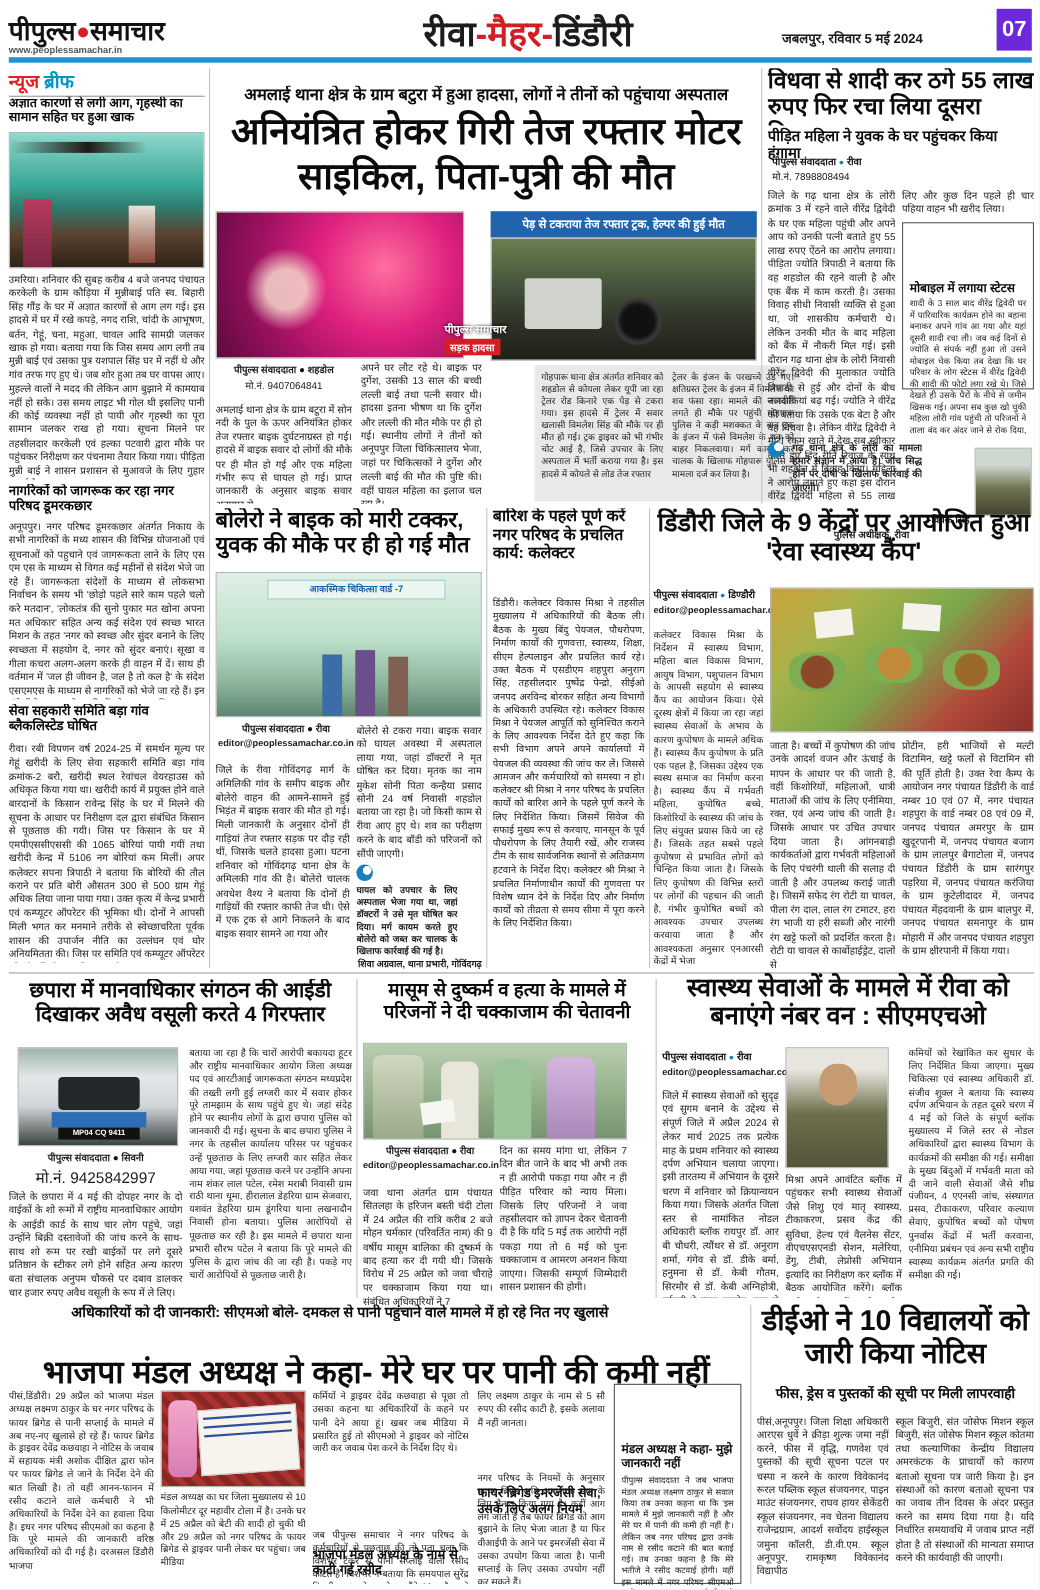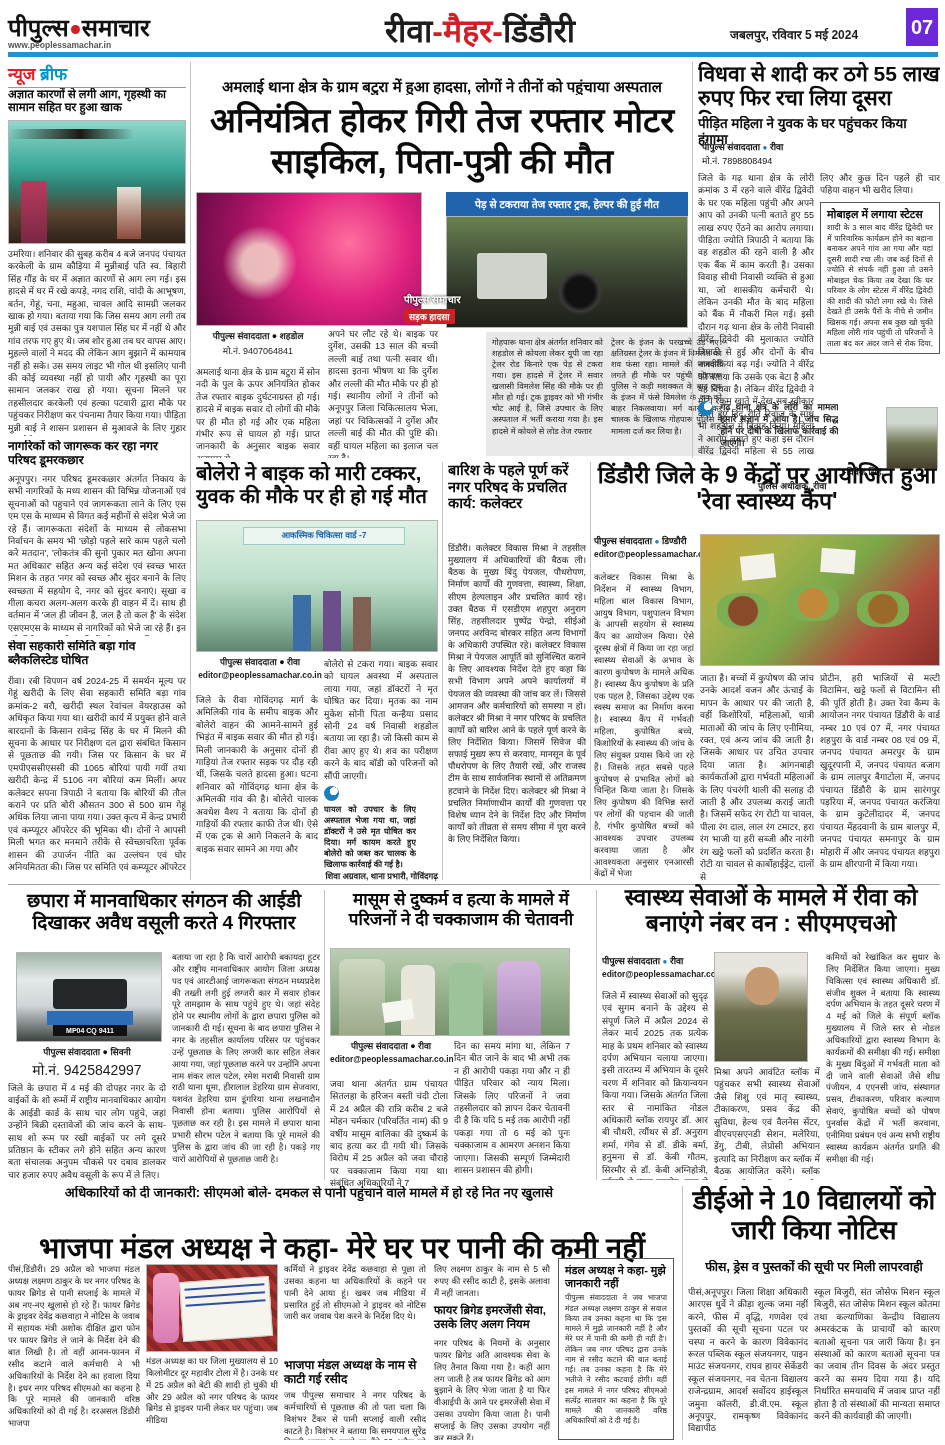--- a/index.html
+++ b/index.html
@@ -10,41 +10,41 @@
   .bt-sm{font-size:8.2px;line-height:1.35;text-align:justify;color:#1d1d1d;overflow:hidden;}
   .hl{font-weight:800;color:#0b0b0b;line-height:1.15;overflow:hidden;}
   .center{text-align:center;}
   .by{font-size:9px;font-weight:bold;color:#111;}
   .by .dot{color:#1a7fc1;font-size:8px;}
   .email{font-size:8.4px;font-weight:bold;color:#222;}
   .vr{background:#c4c4c4;width:1px;}
   .hrule{background:#9e9e9e;height:1px;}
   .photo{overflow:hidden;border:1px solid #b5b5b5;box-sizing:border-box;}
   .cap{font-size:8.8px;text-align:center;font-weight:bold;}
-  .subhead{font-weight:800;color:#0b0b0b;line-height:1.2;}
+  .subhead{font-weight:800;color:#0b0b0b;line-height:1.2;margin-top:48px;}
   .quote-logo{width:15px;height:15px;border-radius:50%;background:radial-gradient(circle at 65% 35%,#ffffff 0 28%,#1a7fc1 30%);display:inline-block;vertical-align:top;margin-right:3px;}
   .boxed{border:1px solid #555;box-sizing:border-box;padding:5px 6px;}
   .graybox{background:#e9e9e9;box-sizing:border-box;padding:5px 6px;margin-left:40px;}
   .pagebox{background:#6d28d9;color:#fff;font-weight:800;text-align:center;}
   .bandblue{background:#1f64ad;color:#fff;font-weight:800;text-align:center;}
   .redtag{background:#d21f26;color:#fff;font-weight:800;}
 </style>
 </head>
 <body>
 
 <div id="page">
 
   <div class="abs" style="left:8px;top:10px;width:250px;">
     <span style="font-size:24px;font-weight:800;color:#111;">पीपुल्स</span><span style="display:inline-block;width:9px;height:9px;background:#d21f26;border-radius:50%;margin:0 2px 2px 2px;"></span><span style="font-size:24px;font-weight:800;color:#111;">समाचार</span>
     <div style="font-size:8.5px;color:#555;margin-top:-3px;font-weight:bold;">www.peoplessamachar.in</div>
   </div>
   <div class="abs center" style="left:300px;top:8px;width:360px;font-size:32px;font-weight:800;">
     <span>रीवा</span><span style="color:#d21f26;">-</span><span style="color:#d21f26;">मैहर</span><span style="color:#d21f26;">-</span><span>डिंडौरी</span>
   </div>
-  <div class="abs" style="left:730px;top:26px;width:170px;text-align:left;font-size:12px;font-weight:bold;">जबलपुर, रविवार 5 मई 2024</div>
+  <div class="abs" style="left:690px;top:26px;width:170px;text-align:center;font-size:12px;font-weight:bold;">जबलपुर, रविवार 5 मई 2024</div>
   <div class="abs pagebox" style="left:906px;top:8px;width:32px;height:38px;font-size:20px;line-height:38px;">07</div>
   <div class="abs" style="left:8px;top:52px;width:930px;height:5px;background:#2293cc;"></div>
 
   <div class="abs" style="left:8px;top:62px;width:178px;border-bottom:1px solid #999;padding-bottom:2px;">
     <span style="font-size:17px;font-weight:800;color:#e31e24;">न्यूज</span>
     <span style="font-size:17px;font-weight:800;color:#0096c7;">ब्रीफ</span>
   </div>
   <div class="abs hl" style="left:8px;top:88px;width:178px;height:30px;font-size:11.5px;">अज्ञात कारणों से लगी आग, गृहस्थी का सामान सहित घर हुआ खाक</div>
   <div class="abs photo" style="left:8px;top:120px;width:178px;height:124px;background:linear-gradient(180deg,#8fd8cc 0%,#3aa896 38%,#2e7d70 55%,#5a4330 75%,#2e2218 100%);">
     <div style="position:absolute;left:12px;bottom:0;width:26px;height:62px;background:linear-gradient(180deg,#b83b5e,#7a2744);"></div>

